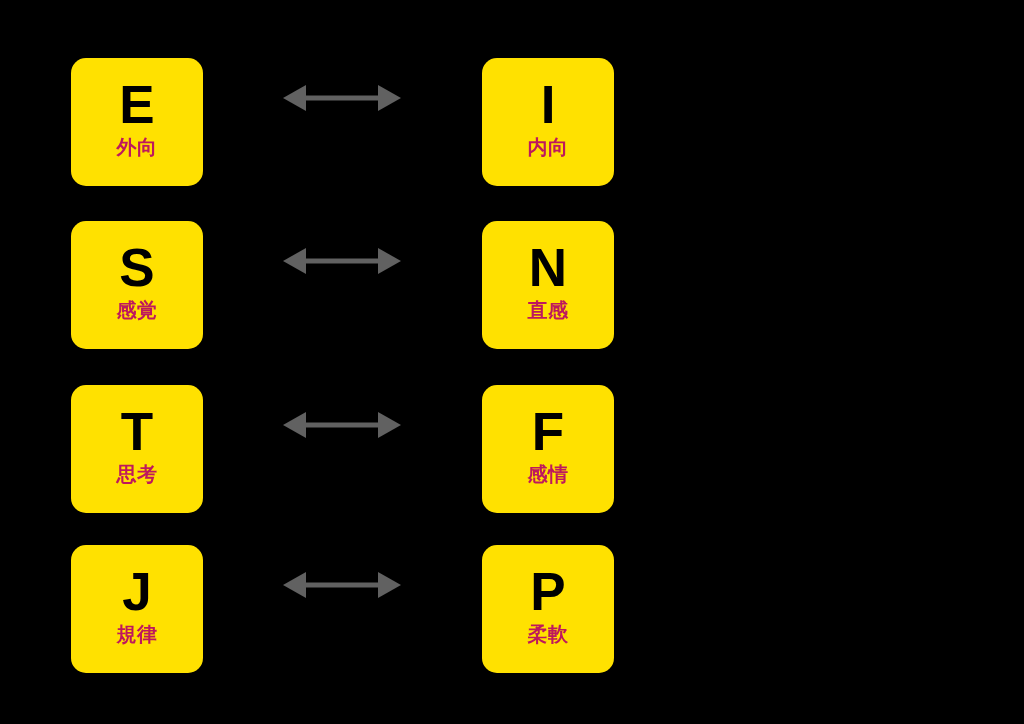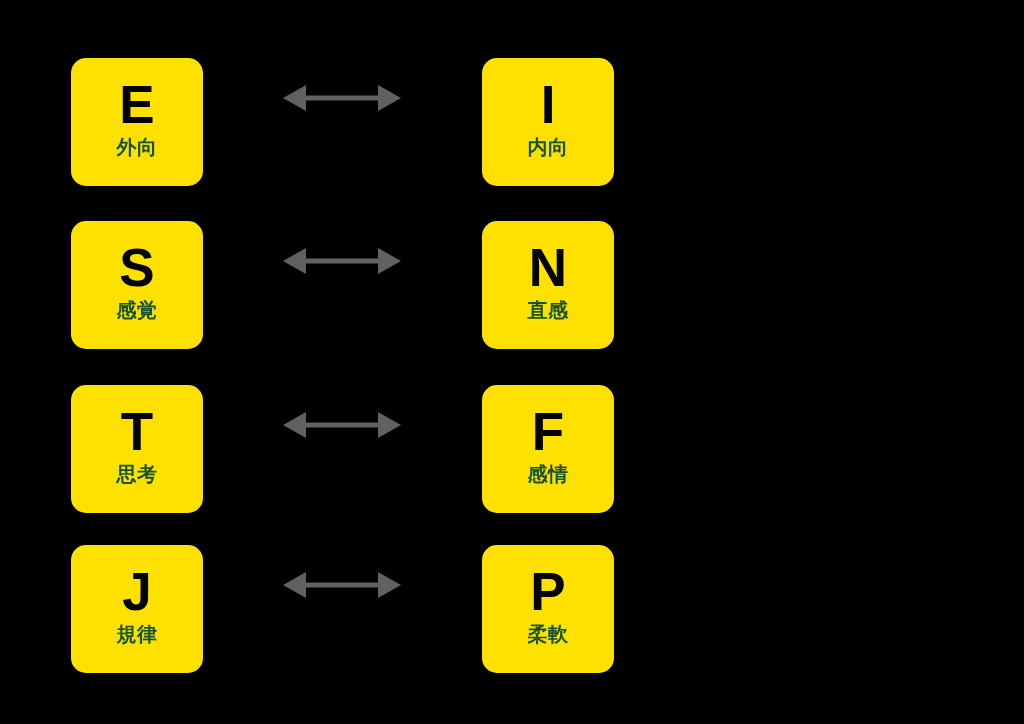--- a/index.html
+++ b/index.html
@@ -58,21 +58,21 @@
     letter-spacing:0px;
     display:block;
     text-align:center;
   }
 
   .card-label {
     font-family:"DejaVu Sans","Liberation Sans",sans-serif;
     font-size:20px;
     font-weight:bold;
     line-height:1;
-    color:#14532d;
+    color:#be185d;
     margin-top:12px;
     text-align:center;
     letter-spacing:0.5px;
   }
 
   .arrow {
     position:absolute;
     left:283px;
     top:26px;
     width:118px;

